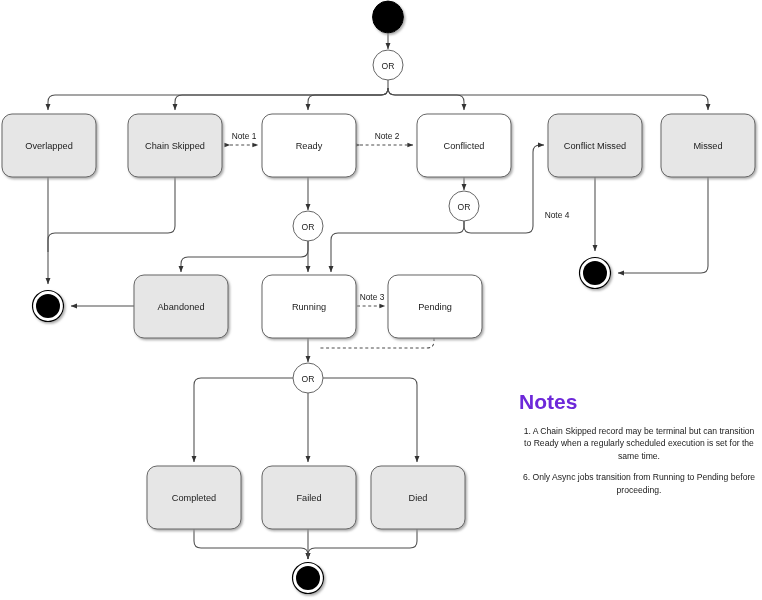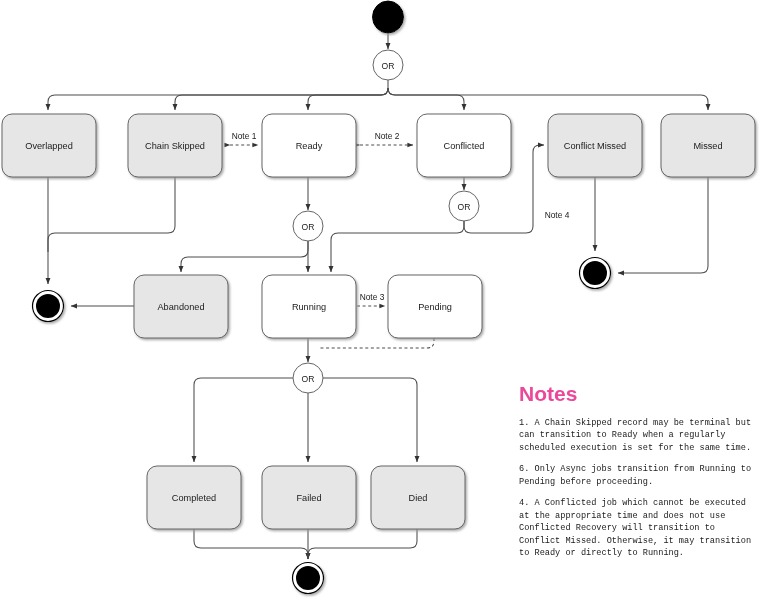--- a/index.html
+++ b/index.html
@@ -6,27 +6,26 @@
   body{
     width:762px;height:600px;
     font-family:"Liberation Sans","DejaVu Sans",sans-serif;
     overflow:hidden;position:relative;
   }
   #canvas{position:absolute;left:0;top:0;width:762px;height:600px;}
   .notes-panel{
     position:absolute;left:519px;top:383px;width:240px;
   }
   .notes-title{
-    font-size:21px;font-weight:bold;color:#ec4899;
-    letter-spacing:0px;margin:0 0 13px 0;line-height:1;
+    font-size:21px;font-weight:bold;color:#6d28d9;
+    letter-spacing:0px;margin:8px 0 13px 0;line-height:1;
   }
   .note-item{
     font-size:8.6px;color:#1a1a1a;line-height:1.45;margin-bottom:9px;
-    text-align:left;
-    font-family:Liberation Mono, monospace;
+    text-align:center;
   }
   .node-label{
     font-size:9.2px;fill:#1a1a1a;
   }
   .or-label{font-size:8.6px;fill:#1a1a1a;}
   .edge-label{font-size:8.4px;fill:#1a1a1a;}
 </style>
 </head>
 <body>
 
@@ -201,14 +200,13 @@
   <g>
     <circle cx="308" cy="578" r="15.5" fill="#ffffff" stroke="#000000" stroke-width="1.2" filter="url(#softshadow)"></circle>
     <circle cx="308" cy="578" r="12" fill="#000000" stroke="none"></circle>
   </g>
 </svg>
 
 <div class="notes-panel">
   <div class="notes-title">Notes</div>
   <div class="note-item">1. A Chain Skipped record may be terminal but can transition to Ready when a regularly scheduled execution is set for the same time.</div>
   <div class="note-item">6. Only Async jobs transition from Running to Pending before proceeding.</div>
-  <div class="note-item">4. A Conflicted job which cannot be executed at the appropriate time and does not use Conflicted Recovery will transition to Conflict Missed. Otherwise, it may transition to Ready or directly to Running.</div>
 </div>
 
 </body></html>

